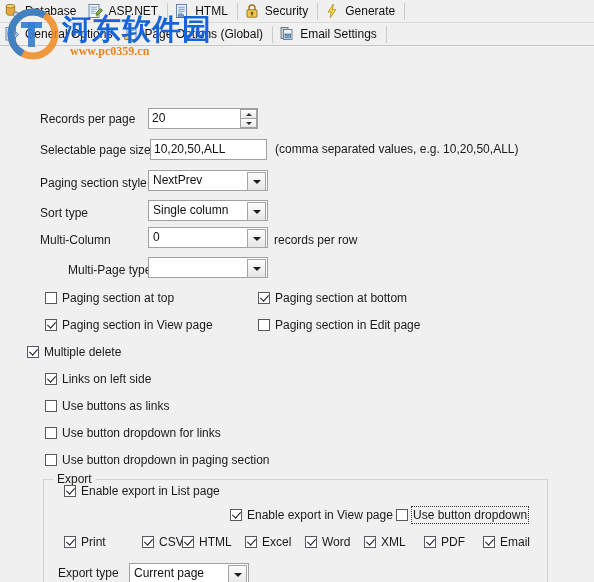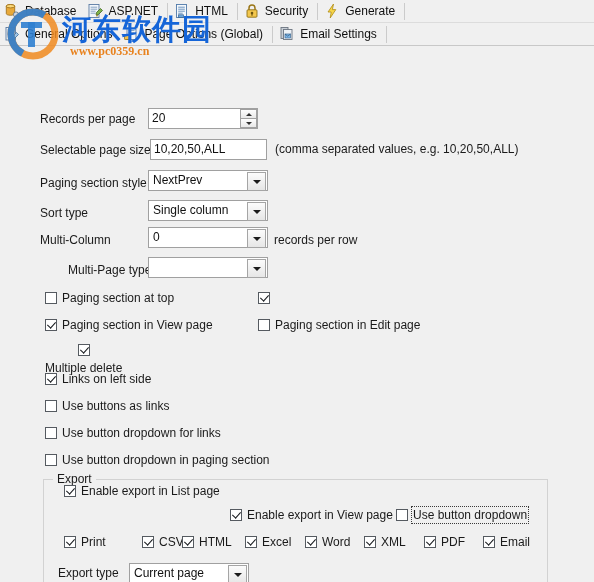--- a/index.html
+++ b/index.html
@@ -411,32 +411,33 @@
       <span class="combo-arw"></span>
     </span>
   </div>
 
   <div class="cb" style="left:45px; top:244px;">
     <span class="cb-box"></span>
     <span class="cb-label">Paging section at top</span>
   </div>
   <div class="cb" style="left:258px; top:244px;">
     <span class="cb-box checked"></span>
+    <span class="cb-label">Paging section at bottom</span>
   </div>
 
   <div class="cb" style="left:45px; top:271px;">
     <span class="cb-box checked"></span>
     <span class="cb-label">Paging section in View page</span>
   </div>
   <div class="cb" style="left:258px; top:271px;">
     <span class="cb-box"></span>
     <span class="cb-label">Paging section in Edit page</span>
   </div>
 
-  <div class="cb" style="left:45px; top:298px;flex-direction:column;">
+  <div class="cb" style="left:27px; top:298px;">
     <span class="cb-box checked"></span>
     <span class="cb-label">Multiple delete</span>
   </div>
 
   <div class="cb" style="left:45px; top:325px;">
     <span class="cb-box checked"></span>
     <span class="cb-label">Links on left side</span>
   </div>
 
   <div class="cb" style="left:45px; top:352px;">

